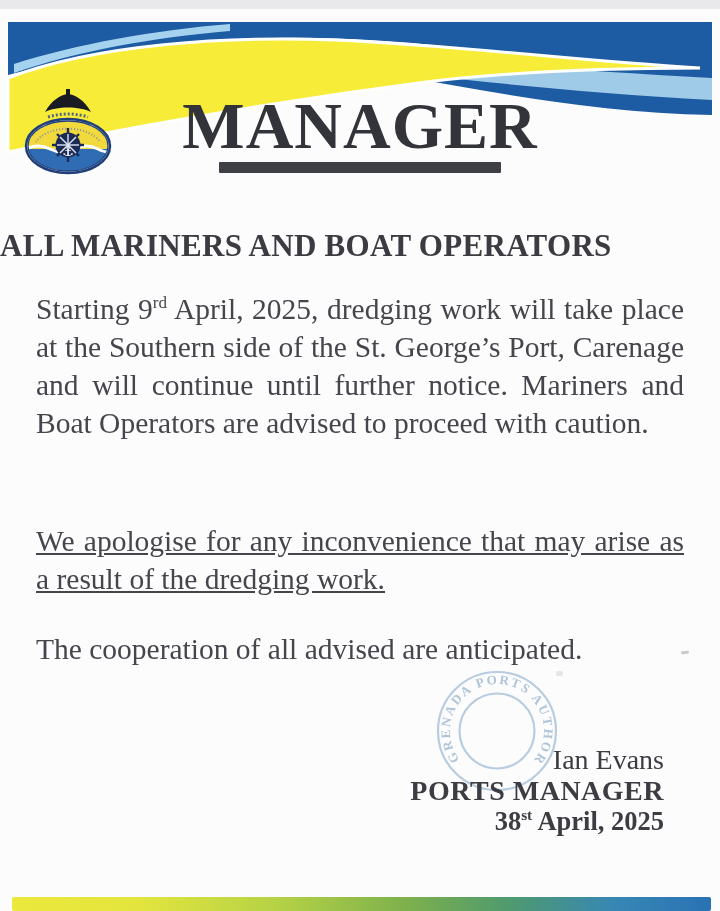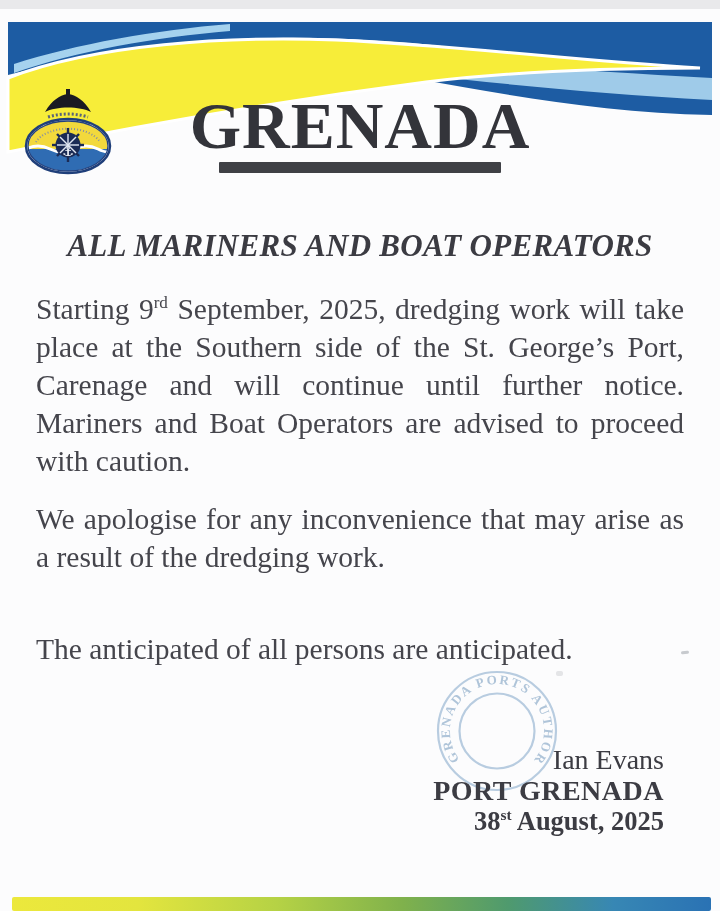--- a/index.html
+++ b/index.html
@@ -12,30 +12,30 @@
   .logo-svg{position:absolute;left:22px;top:88px;}
   .notice-title{
     position:absolute;top:94px;left:0;width:100%;text-align:center;
     font-size:66px;font-weight:bold;letter-spacing:1px;color:#33343a;line-height:64px;
   }
   .title-underline{
     position:absolute;top:162px;left:219px;width:282px;height:11px;
     background:#3f4045;border-radius:1px;
   }
   .notice-heading{
-    position:absolute;top:228px;left:0;width:100%;text-align:center;
-    font-size:31px;font-weight:bold;color:#3b3b42;letter-spacing:.3px;font-style:italic;
+    position:absolute;top:228px;left:0;width:100%;text-align:left;
+    font-size:31px;font-weight:bold;color:#3b3b42;letter-spacing:.3px;
   }
   .body-par{
     position:absolute;left:36px;width:648px;margin:0;
     font-size:29.5px;line-height:38px;color:#45454c;
   }
   .just{text-align:justify;text-justify:inter-word;}
   .p1{top:290px;}
-  .p2{top:500px;}
+  .p2{top:522px;text-decoration:underline;}
   .p3{top:630px;}
   sup{font-size:58%;line-height:0;}
   .sig-block{position:absolute;top:744px;right:56px;text-align:right;color:#3c3c43;}
   .sig-name{font-size:28px;line-height:32px;}
   .sig-title{font-size:28px;font-weight:bold;line-height:30px;letter-spacing:.5px;}
   .sig-date{font-size:26.5px;font-weight:bold;line-height:30px;}
   .stamp-svg{position:absolute;left:427px;top:661px;opacity:.92;}
   .footer-bar{
     position:absolute;top:897px;left:12px;width:699px;height:14px;border-radius:2px;
     background:linear-gradient(90deg,#ece83c 0%,#e3e53e 18%,#b5d245 38%,
@@ -86,46 +86,46 @@
     <circle cx="46" cy="57" r="12.5" fill="#1b2b55"></circle>
     <g stroke="#dfe6f2" stroke-width="1.4">
       <line x1="46" y1="46" x2="46" y2="68"></line>
         <line x1="35" y1="57" x2="57" y2="57"></line>
       <line x1="38" y1="49" x2="54" y2="65"></line>
         <line x1="54" y1="49" x2="38" y2="65"></line>
     </g>
     <text x="46" y="68" text-anchor="middle" font-size="13" fill="#eef2f8" font-family="DejaVu Sans, sans-serif">⚓</text>
   </svg>
 
-  <div class="notice-title">GRENADA</div>
+  <div class="notice-title">MANAGER</div>
   <div class="title-underline"></div>
 
   <div class="notice-heading">ALL MARINERS AND BOAT OPERATORS</div>
 
-  <p class="body-par just p1"><span>Starting 9</span><sup>rd</sup><span> September, 2025, dredging work will take place at the Southern side of the St. George’s Port, Carenage and will continue until further notice. Mariners and Boat Operators are advised to proceed with caution.</span></p>
+  <p class="body-par just p1"><span>Starting 9</span><sup>rd</sup><span> April, 2025, dredging work will take place at the Southern side of the St. George’s Port, Carenage and will continue until further notice. Mariners and Boat Operators are advised to proceed with caution.</span></p>
 
   <p class="body-par just p2">We apologise for any inconvenience that may arise as a result of the dredging work.</p>
 
-  <p class="body-par p3">The anticipated of all persons are anticipated.</p>
+  <p class="body-par p3">The cooperation of all advised are anticipated.</p>
 
   <svg class="stamp-svg" width="140" height="140" viewBox="0 0 140 140">
     <circle cx="70" cy="70" r="59" fill="none" stroke="#b3c9de" stroke-width="2.2"></circle>
     <circle cx="70" cy="70" r="37.5" fill="none" stroke="#b3c9de" stroke-width="2.2"></circle>
     <defs>
       <path id="stampArc" d="M34,100.2 A47,47 0 0 1 70,23 A47,47 0 0 1 106,100.2" fill="none"></path>
     </defs>
     <text font-size="13" letter-spacing="2" fill="#a9c0d6" font-family="Liberation Serif, serif" font-weight="bold">
       <textPath href="#stampArc" startOffset="2">GRENADA PORTS AUTHORITY</textPath>
     </text>
   </svg>
 
   <div class="sig-block">
     <div class="sig-name">Ian Evans</div>
-    <div class="sig-title">PORT GRENADA</div>
-    <div class="sig-date"><span>38</span><sup>st</sup><span> August, 2025</span></div>
+    <div class="sig-title">PORTS MANAGER</div>
+    <div class="sig-date"><span>38</span><sup>st</sup><span> April, 2025</span></div>
   </div>
 
   <div class="speck speck-a"></div>
   <div class="speck speck-b"></div>
 
   <div class="footer-bar"></div>
 
 </div>
 
 </body></html>

